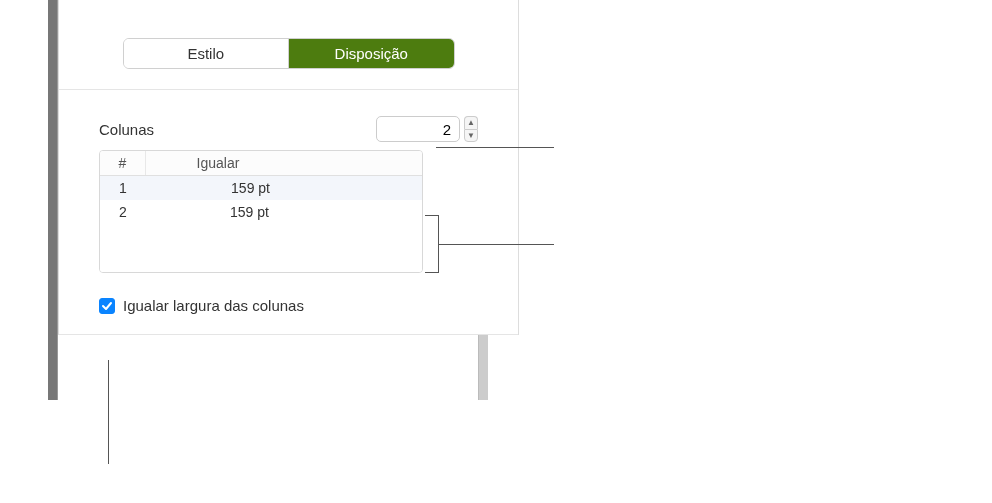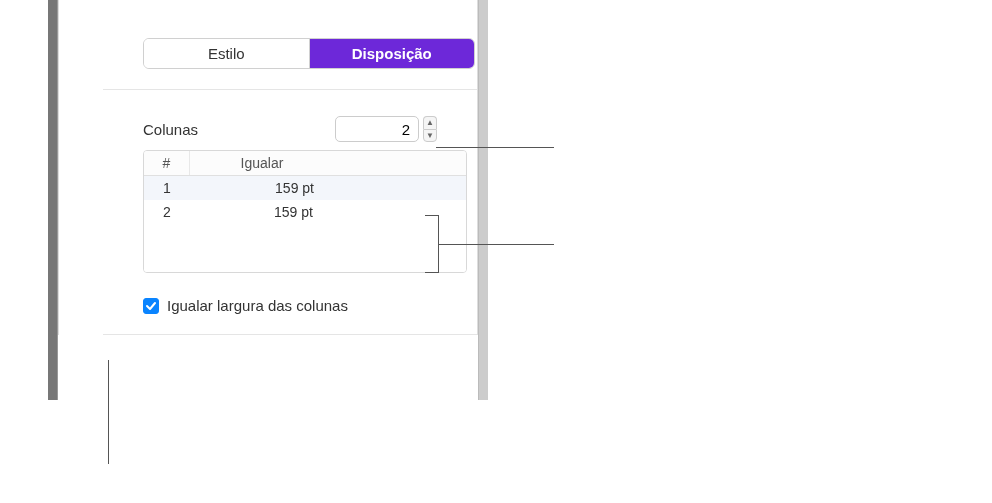--- a/index.html
+++ b/index.html
@@ -12,25 +12,24 @@
       background: #ffffff;
       width: 992px;
       height: 503px;
       font-size: 13px;
       color: #333;
     }
     .panel {
       position: absolute;
       left: 58px;
       top: 0;
-      width: 420px;
+      width: 461px;
       background: #fff;
       border-left: 1px solid #ddd;
       border-right: 1px solid #ddd;
-      padding-left: 44px;
     }
     .panel-edge-left {
       position: absolute;
       left: 48px;
       top: 0;
       width: 10px;
       height: 400px;
       background: #777;
       border-right: 1px solid #999;
     }
@@ -59,23 +58,23 @@
       flex: 1;
       padding: 6px 0;
       font-size: 15px;
       border: none;
       background: #fff;
       cursor: pointer;
       font-family: inherit;
       color: #333;
     }
     .segmented button.active {
-      background: #6d28d9;
+      background: #4d7c0f;
       color: #fff;
-      font-weight: 700;
+      font-weight: 400;
     }
     .segmented button:first-child {
       border-right: 1px solid #d0d0d0;
     }
     .segmented button.active:first-child {
       border-right: 1px solid #0a84ff;
     }
     .section {
       padding: 26px 40px 20px 40px;
       border-bottom: 1px solid #e5e5e5;

